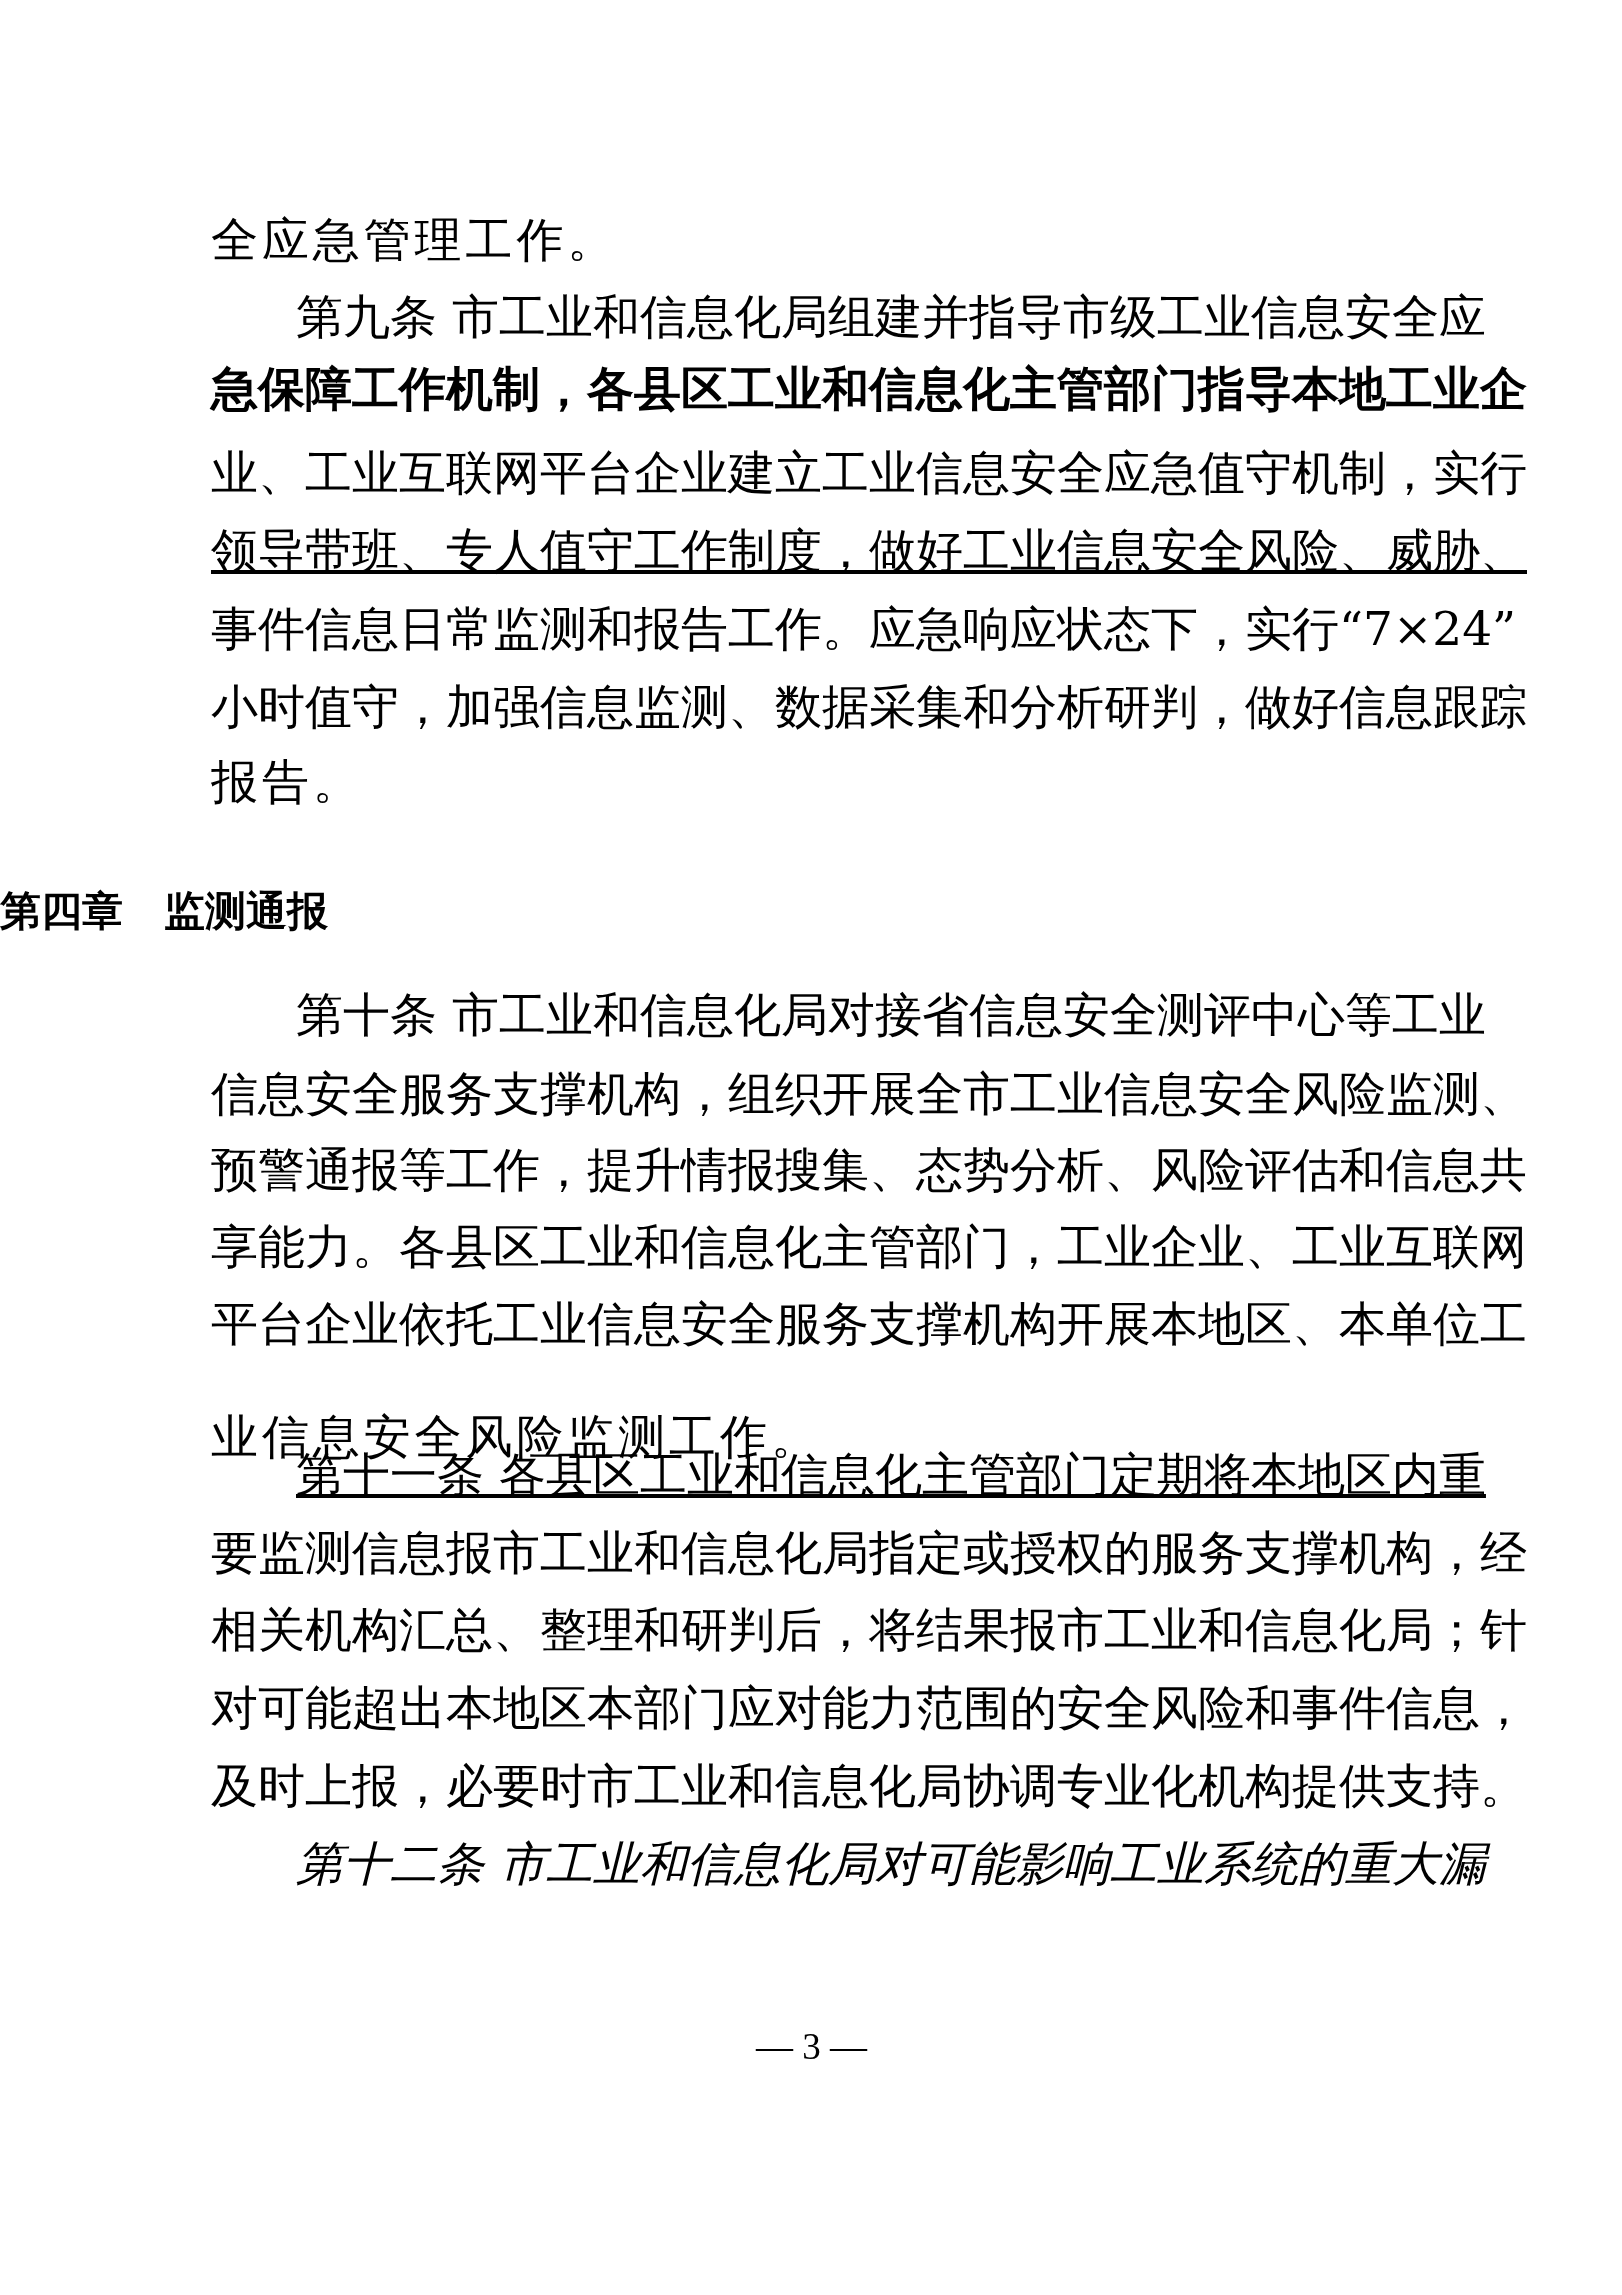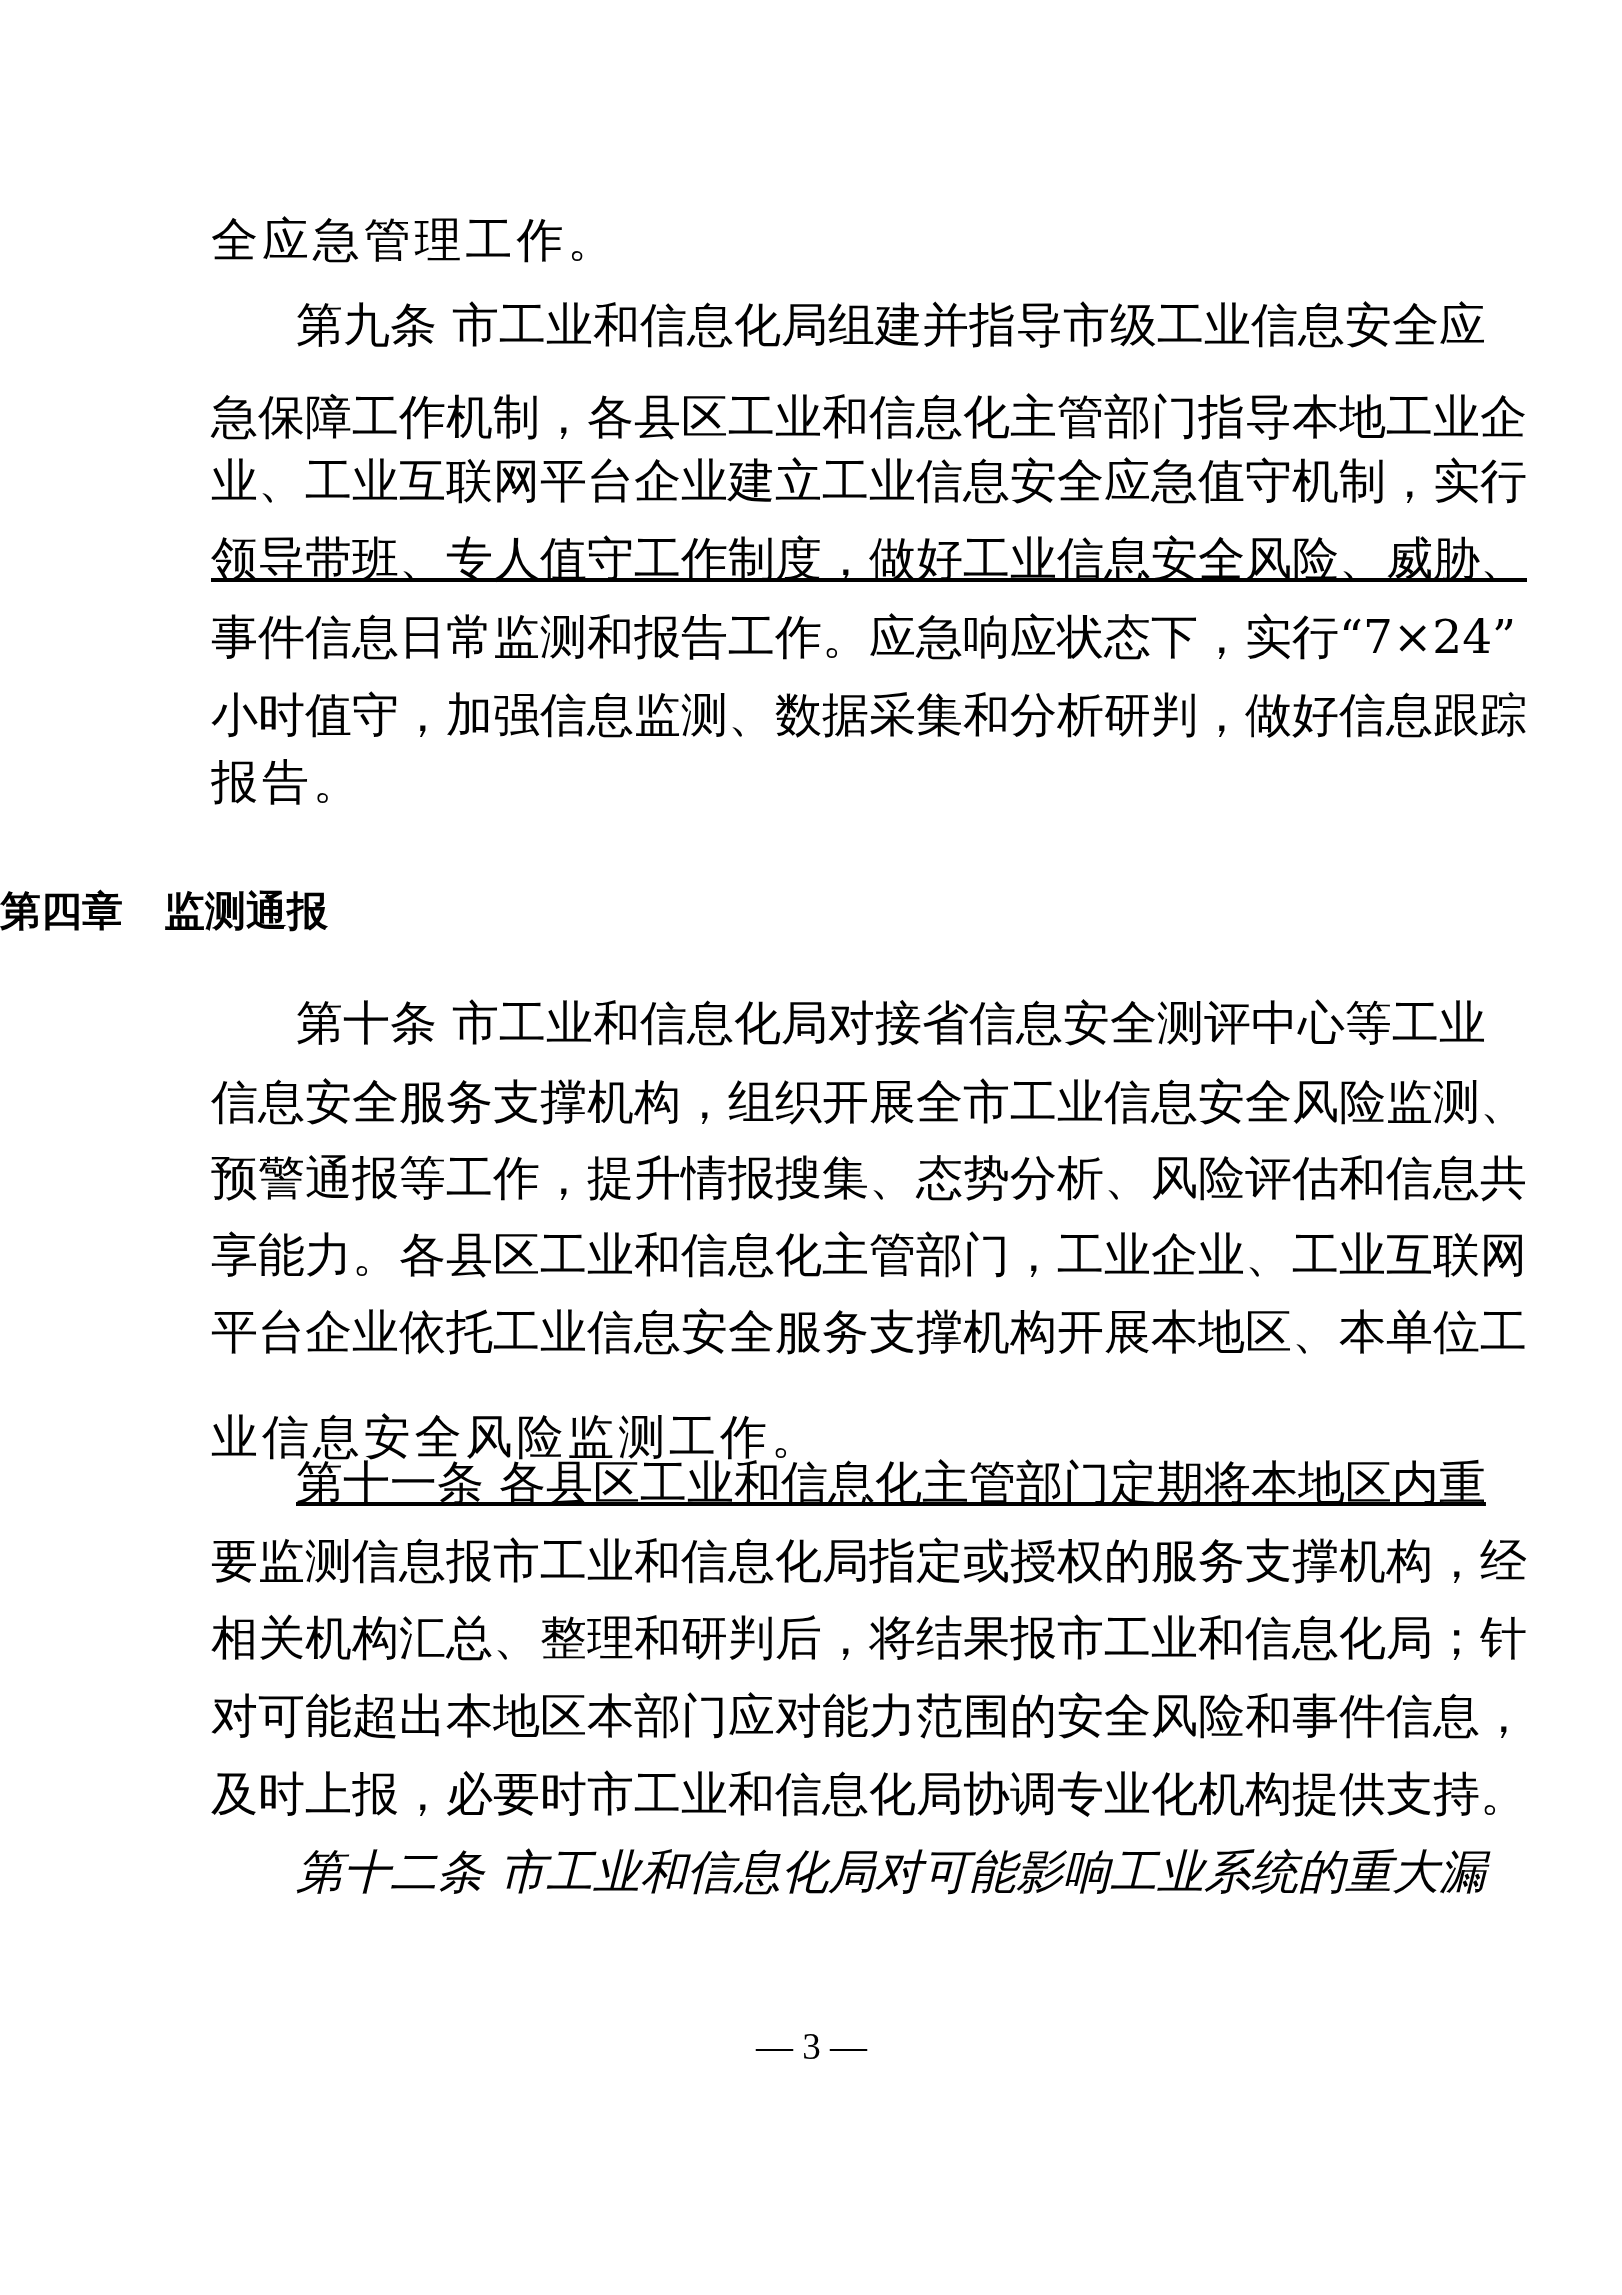--- a/index.html
+++ b/index.html
@@ -29,21 +29,20 @@
       width: 1203px;
       height: 52px;
       line-height: 52px;
       font-size: 47px;
       white-space: nowrap;
       font-family: "DejaVu Serif", "Liberation Serif", serif;
     }
     .line.full {
       text-align: justify;
       text-align-last: justify;
-      margin-top: 8px;
     }
     .line.partial {
       text-align: left;
       letter-spacing: 3.9px;
     }
     .line.indent {
       left: 296px;
       width: 1117px;
     }
     .heading {
@@ -72,21 +71,21 @@
   </style>
 </head>
 <body>
 
 <div class="page">
 
   <div class="line partial" style="top:214px;">全应急管理工作。</div>
 
   <div>
     <div class="line full indent" style="top:291px;">第九条  市工业和信息化局组建并指导市级工业信息安全应</div>
-    <div class="line full" style="top:383px;">急保障工作机制，各县区工业和信息化主管部门指导本地工业企</div>
+    <div class="line full" style="top:363px;font-weight:bold;">急保障工作机制，各县区工业和信息化主管部门指导本地工业企</div>
     <div class="line full" style="top:447px;">业、工业互联网平台企业建立工业信息安全应急值守机制，实行</div>
     <div class="line full" style="top:525px;text-decoration:underline;">领导带班、专人值守工作制度，做好工业信息安全风险、威胁、</div>
     <div class="line full" style="top:603px;">事件信息日常监测和报告工作。应急响应状态下，实行“7×24”</div>
     <div class="line full" style="top:681px;">小时值守，加强信息监测、数据采集和分析研判，做好信息跟踪</div>
     <div class="line partial" style="top:756px;">报告。</div>
   </div>
 
   <div class="heading" style="top:885px;">第四章　监测通报</div>
 
   <div>

